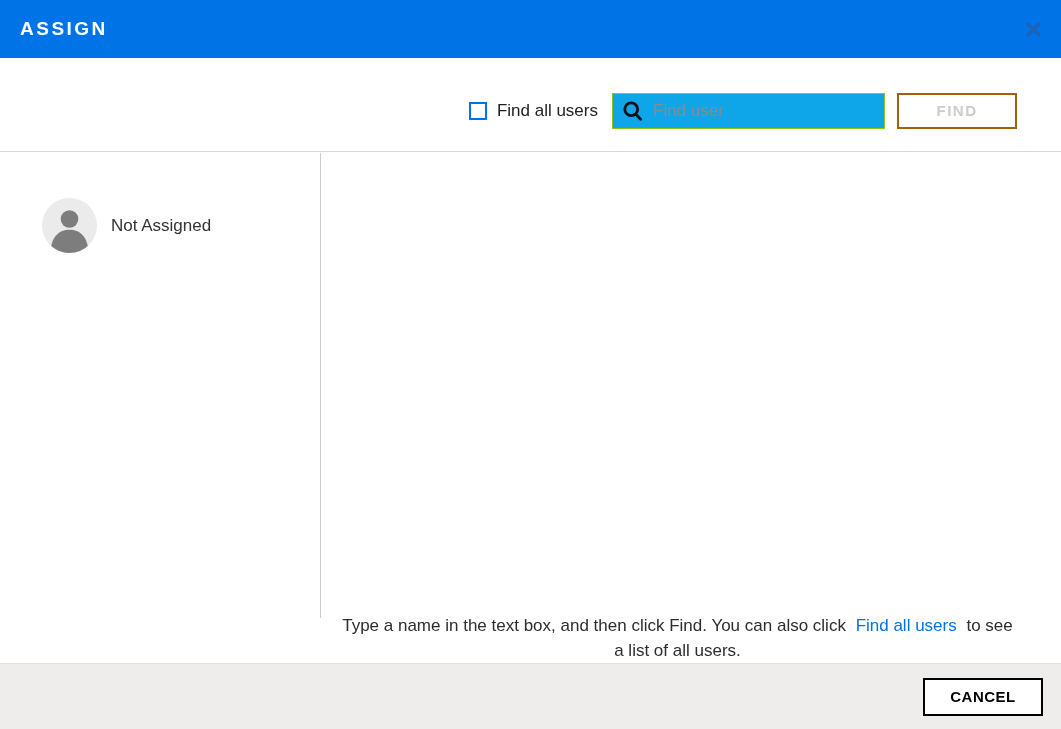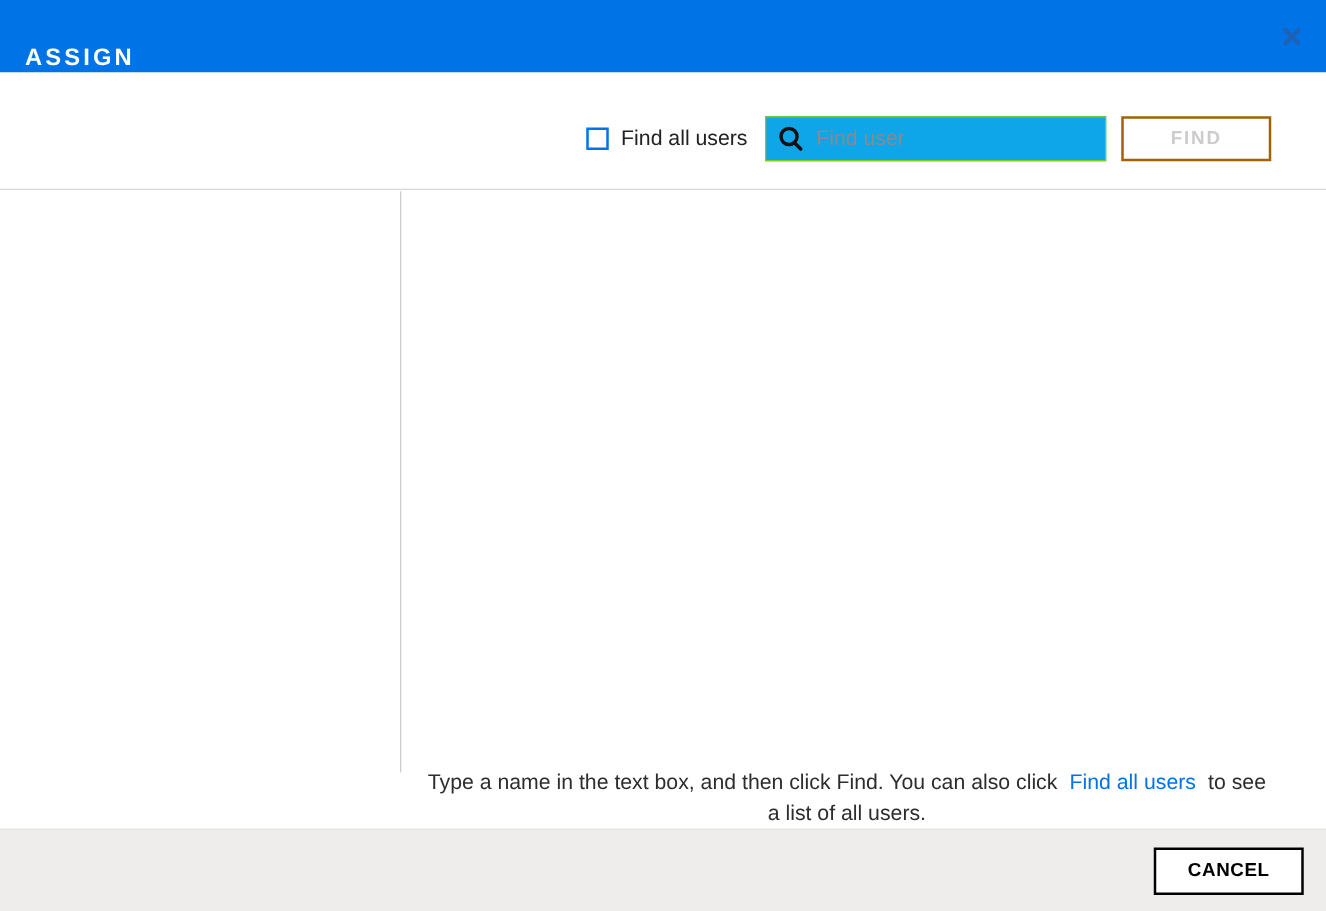--- a/index.html
+++ b/index.html
@@ -9,21 +9,21 @@
     height: 729px;
     overflow: hidden;
     background: #ffffff;
     font-family: "Liberation Sans", sans-serif;
   }
   .dialog { position: relative; width: 1061px; height: 729px; background: #fff; }
 
   
   .header {
     position: absolute; top: 0; left: 0; right: 0; height: 58px;
-    background: #0073e7; display: flex; align-items: flex-end;
+    background: #0073e7; display: flex; align-items: center;
     padding: 0 20px; box-sizing: border-box;
   }
   .title {
     color: #ffffff; font-size: 19px; font-weight: 700; letter-spacing: 2.5px;
   }
   .close-btn {
     position: absolute; right: 20px; top: 50%; transform: translateY(-50%);
     width: 16px; height: 16px; cursor: pointer; display: flex;
     align-items: center; justify-content: center;
   }
@@ -141,20 +141,35 @@
       </svg>
       <input type="text" placeholder="Find user" style="">
     </div>
     <button class="find-btn">FIND</button>
   </div>
 
   <div class="body-area">
     <div class="v-divider"></div>
 
     <aside class="assigned-panel">
+      <div class="user-row">
+        <svg class="avatar" viewBox="0 0 55 55">
+          <defs>
+            <clipPath id="avatar-clip">
+                <circle cx="27.5" cy="27.5" r="27.5"></circle>
+              </clipPath>
+          </defs>
+          <circle cx="27.5" cy="27.5" r="27.5" fill="#ebebeb"></circle>
+          <g clip-path="url(#avatar-clip)" fill="#7d7d7d">
+            <circle cx="27.5" cy="21" r="8.8"></circle>
+            <path d="M8.5 56 C8.5 39 17 31.8 27.5 31.8 C38 31.8 46.5 39 46.5 56 Z"></path>
+          </g>
+        </svg>
+        <span class="user-label">Not Assigned</span>
+      </div>
     </aside>
 
     <main class="results-panel">
       <p class="instruction">
         <span>Type a name in the text box, and then click Find. You can also click</span>
         <a>Find all users</a>
         <span>to see a list of all users.</span>
       </p>
     </main>
   </div>

